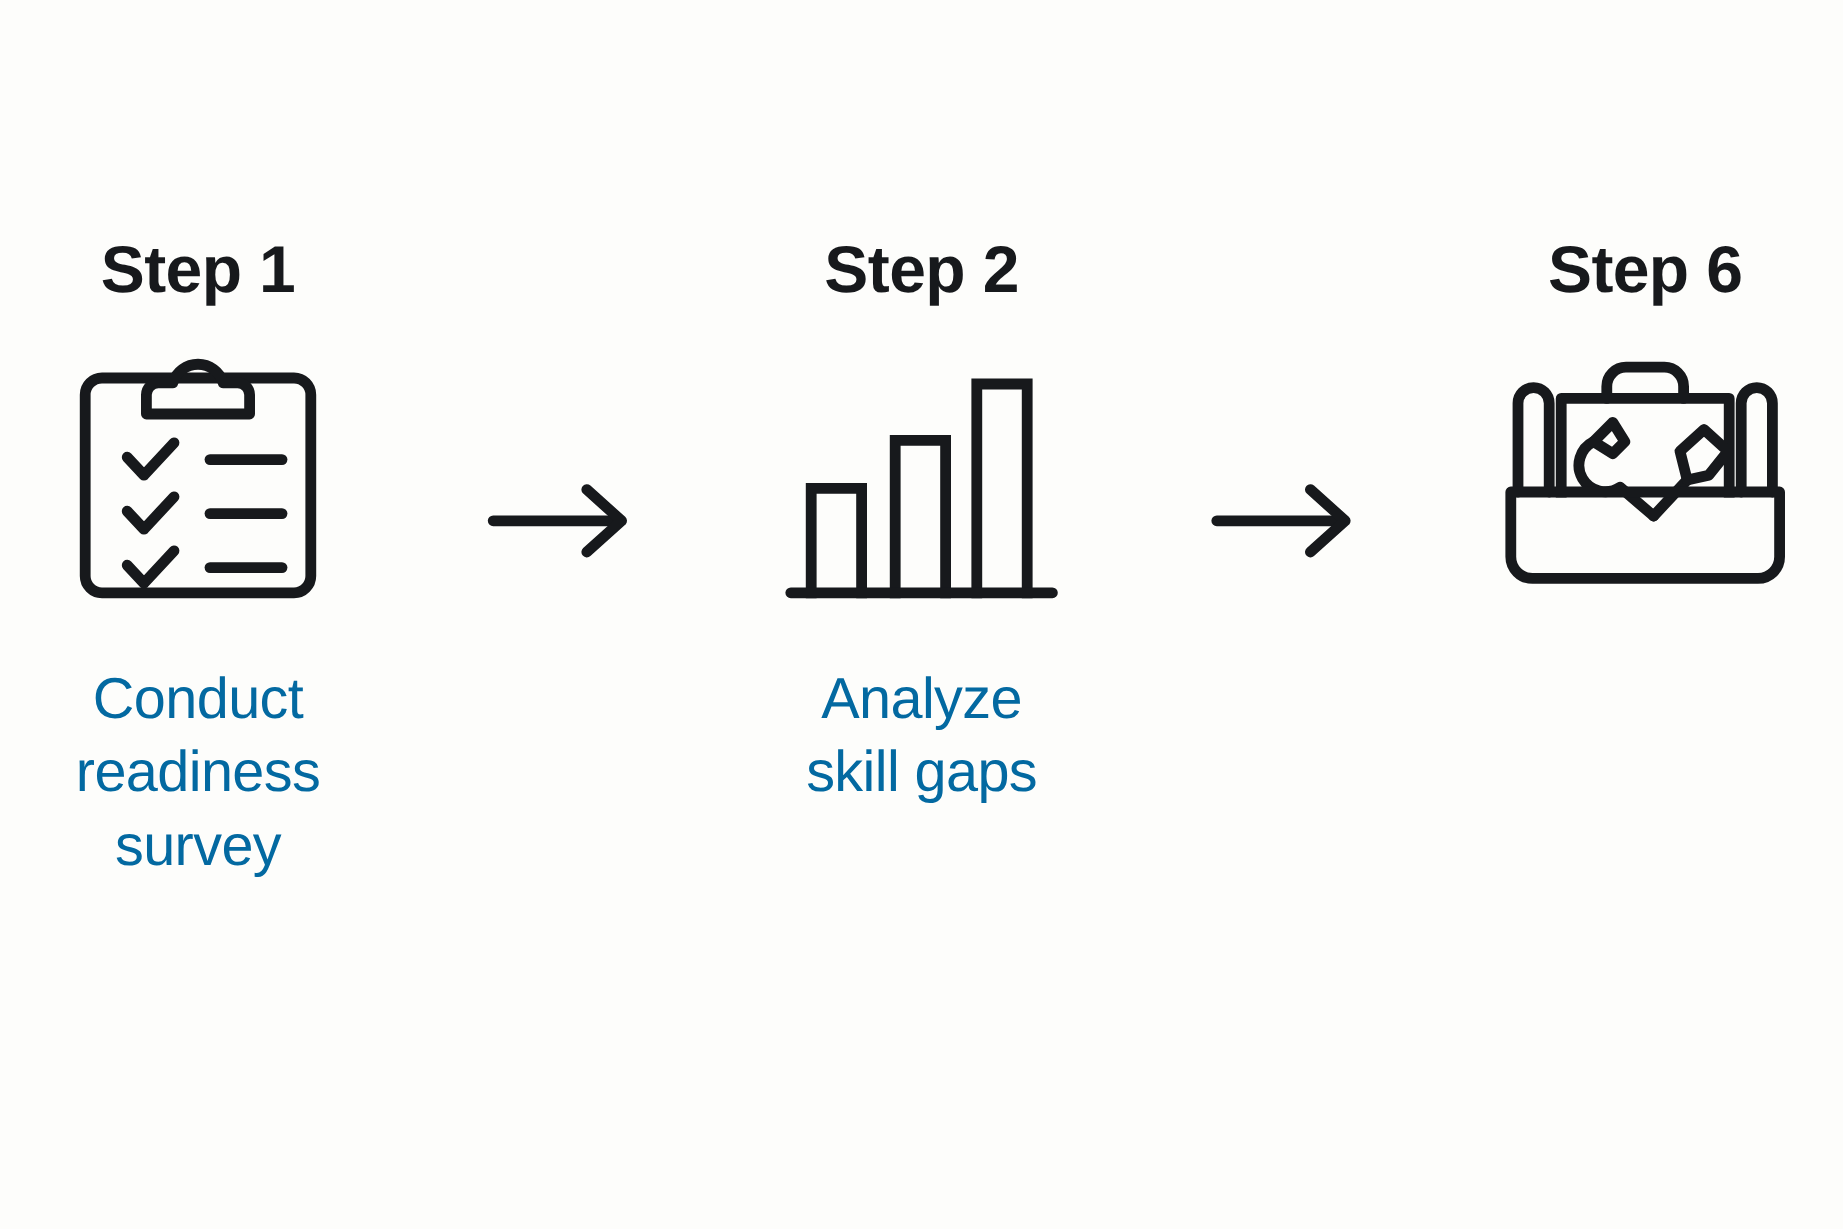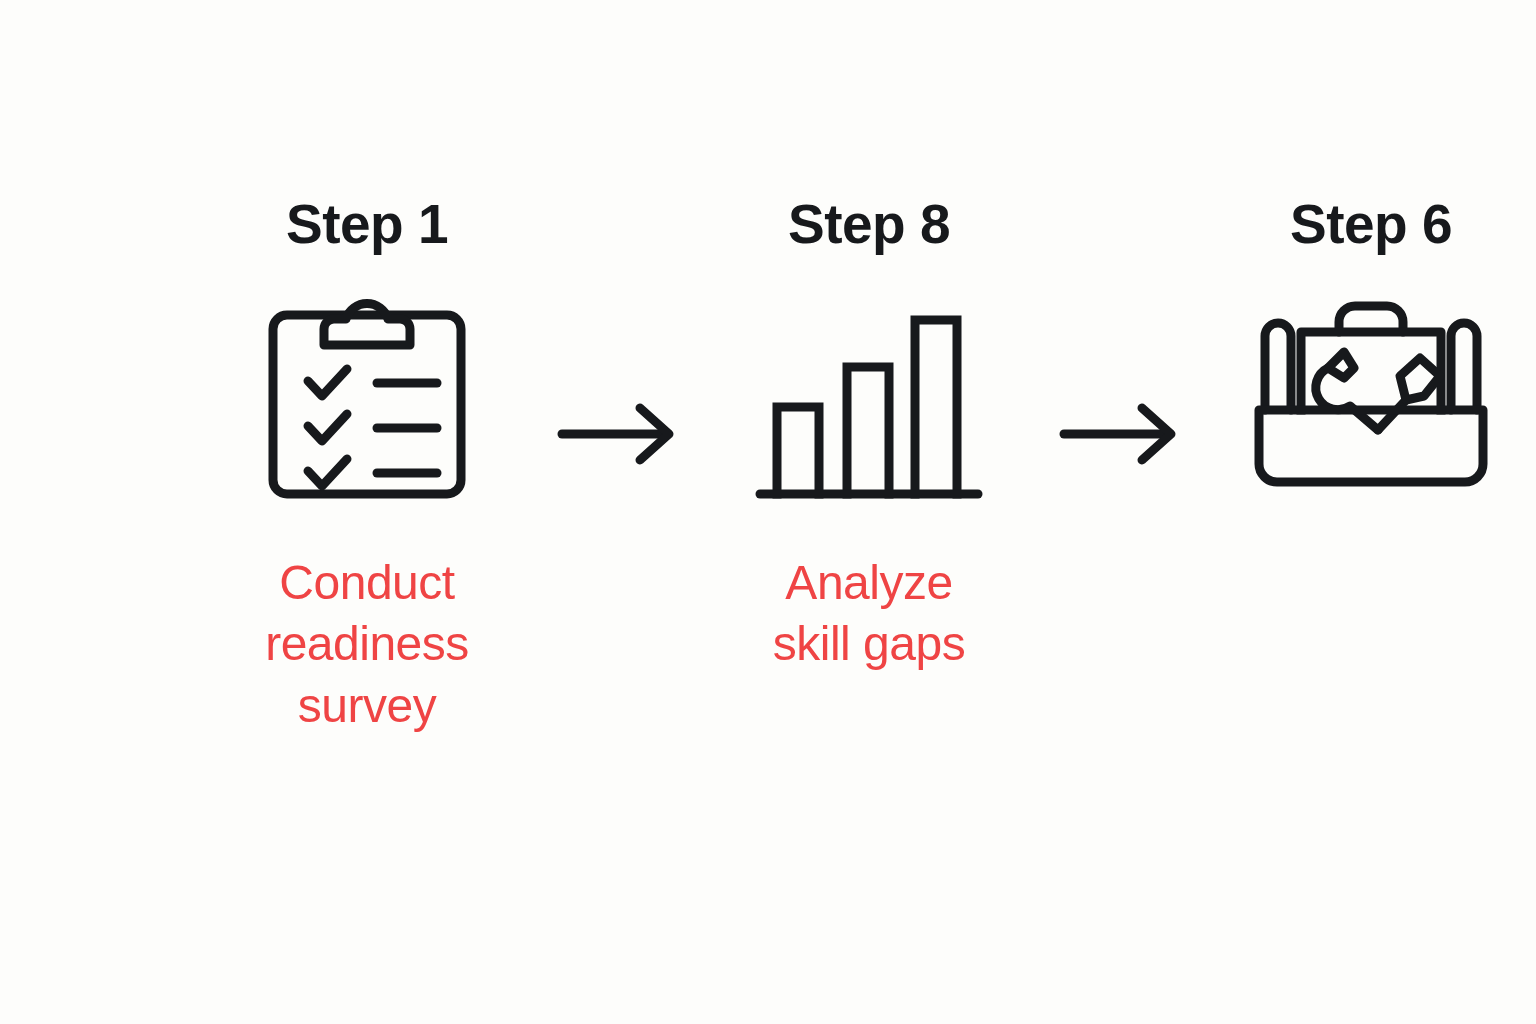--- a/index.html
+++ b/index.html
@@ -25,21 +25,21 @@
   
   .flow {
     position: absolute;
     left: 0;
     top: 0;
     width: 1536px;
     height: 1024px;
     display: flex;
     flex-direction: row;
     align-items: flex-start;
-    justify-content: flex-end;
+    justify-content: space-between;
     padding-top: 196px;
     box-sizing: border-box;
   }
 
   .step {
     width: 330px;
     display: flex;
     flex-direction: column;
     align-items: center;
   }
@@ -59,21 +59,21 @@
     height: 210px;
     display: flex;
     align-items: flex-end;
     justify-content: center;
   }
 
   .step-caption {
     margin-top: 52px;
     font-size: 48px;
     font-weight: normal;
-    color: #ef4444;
+    color: #0369a1;
     line-height: 1.28;
     text-align: center;
     letter-spacing: -0.5px;
     white-space: pre-line;
   }
 
   
   .connector {
     width: 172px;
     display: flex;
@@ -127,21 +127,21 @@
     </div>
 
     <div class="connector">
       <svg width="124" height="66" viewBox="0 0 124 66" fill="none" stroke="#17191c" stroke-width="9" stroke-linecap="round" stroke-linejoin="round">
         <line x1="6" y1="33" x2="110" y2="33"></line>
         <polyline points="84,7 113,33 84,59"></polyline>
       </svg>
     </div>
 
     <div class="step">
-      <div class="step-title">Step 8</div>
+      <div class="step-title">Step 2</div>
 
       <div class="step-icon">
 
         <svg class="icon-svg" width="228" height="190" viewBox="0 0 228 190" fill="none" stroke="#17191c" stroke-width="9" stroke-linecap="square" stroke-linejoin="miter">
 
           <polyline points="22,184 22,97 64,97 64,184"></polyline>
 
           <polyline points="92,184 92,57 134,57 134,184"></polyline>
 
           <polyline points="160,184 160,10 202,10 202,184"></polyline>

